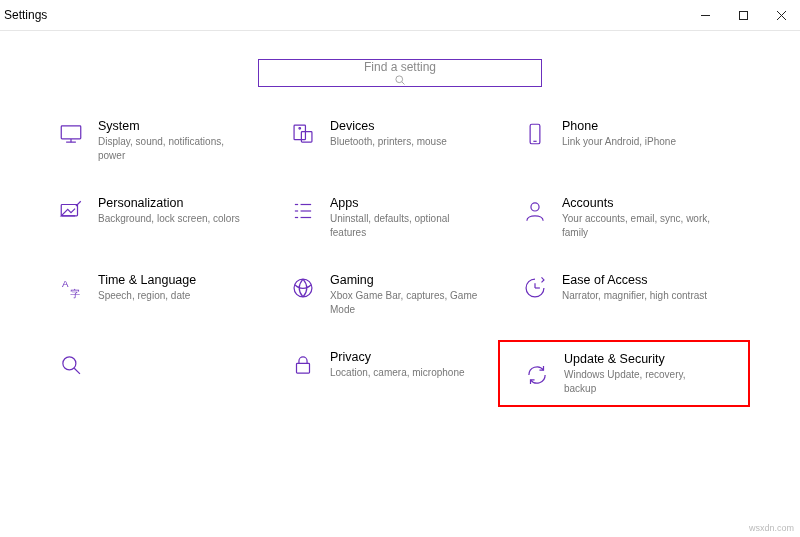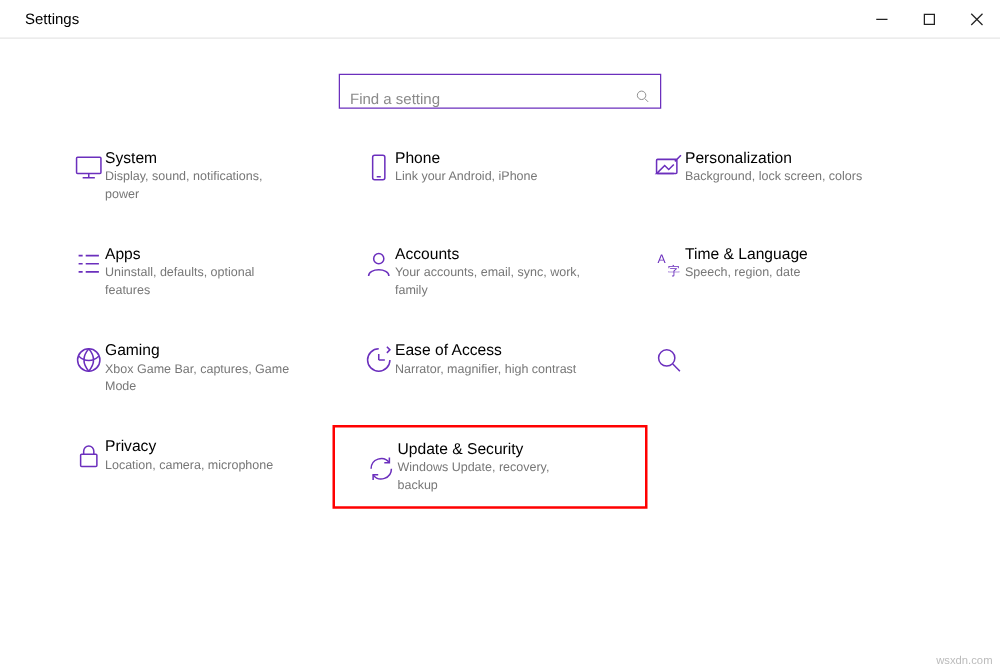--- a/index.html
+++ b/index.html
@@ -10,55 +10,57 @@
     height: 537px;
     overflow: hidden;
     color: #222;
     font-size: 12px;
   }
   .titlebar {
     height: 30px;
     display: flex;
     align-items: center;
     justify-content: space-between;
-    padding: 0 0 0 20px;
+    padding: 0 0 0 4px;
   }
   .title { font-size: 12px; color: #000; }
   .winbtns { display: flex; }
   .winbtn {
     width: 38px; height: 30px;
     display: flex; align-items: center; justify-content: center;
     font-size: 12px; color: #222;
   }
   .winbtn svg { width: 11px; height: 11px; }
   .divider { height: 1px; background: #e6e6e6; }
   .searchwrap {
     display: flex; justify-content: center;
     margin: 28px 0 32px 0;
   }
   .searchbox {
-    width: 258px; height: 28px;
+    width: 284px; height: 28px;
     border: 1.5px solid #6b2fbd;
-    display: flex; align-items: flex-end;
+    display: flex; align-items: center;
     padding: 0 8px;
     background: #fff;
     color: #888;
+    flex-direction: column;
   }
   .searchbox .ph { flex: 1; font-size: 12px; color: #8a8a8a; }
   .searchbox .sicon svg { width: 12px; height: 12px; stroke: #888; }
   .grid {
     display: grid;
     grid-template-columns: repeat(3, 220px);
     column-gap: 12px;
     row-gap: 34px;
     justify-content: center;
     padding: 0 20px 20px 20px;
   }
   .tile {
     display: flex;
+    gap: 14px;
     align-items: flex-start;
   }
   .iconbox {
     width: 26px; height: 26px;
     display: flex; align-items: flex-start; justify-content: center;
     flex-shrink: 0;
     margin-top: 2px;
   }
   .iconbox svg { width: 26px; height: 26px; stroke: #6b2fbd; fill: none; stroke-width: 1.5; }
   .tiletxt { display: flex; flex-direction: column; }
@@ -124,20 +126,33 @@
           <line x1="10" y1="26" x2="22" y2="26"></line>
           <line x1="16" y1="22" x2="16" y2="26"></line>
         </svg>
     </span>
     <div class="tiletxt">
       <span class="tiletitle">System</span>
       <span class="tiledesc">Display, sound, notifications, power</span>
     </div>
   </div>
 
+  <div class="tile">
+    <span class="iconbox">
+      <svg viewBox="0 0 32 32">
+          <rect x="5" y="5" width="14" height="18" rx="1"></rect>
+          <rect x="14" y="13" width="13" height="13" rx="1"></rect>
+          <circle cx="12" cy="9" r="1"></circle>
+        </svg>
+    </span>
+    <div class="tiletxt">
+      <span class="tiletitle">Devices</span>
+      <span class="tiledesc">Bluetooth, printers, mouse</span>
+    </div>
+  </div>
 
   <div class="tile">
     <span class="iconbox">
       <svg viewBox="0 0 32 32">
           <rect x="10" y="4" width="12" height="24" rx="2"></rect>
           <line x1="14" y1="25" x2="18" y2="25"></line>
         </svg>
     </span>
     <div class="tiletxt">
       <span class="tiletitle">Phone</span>

